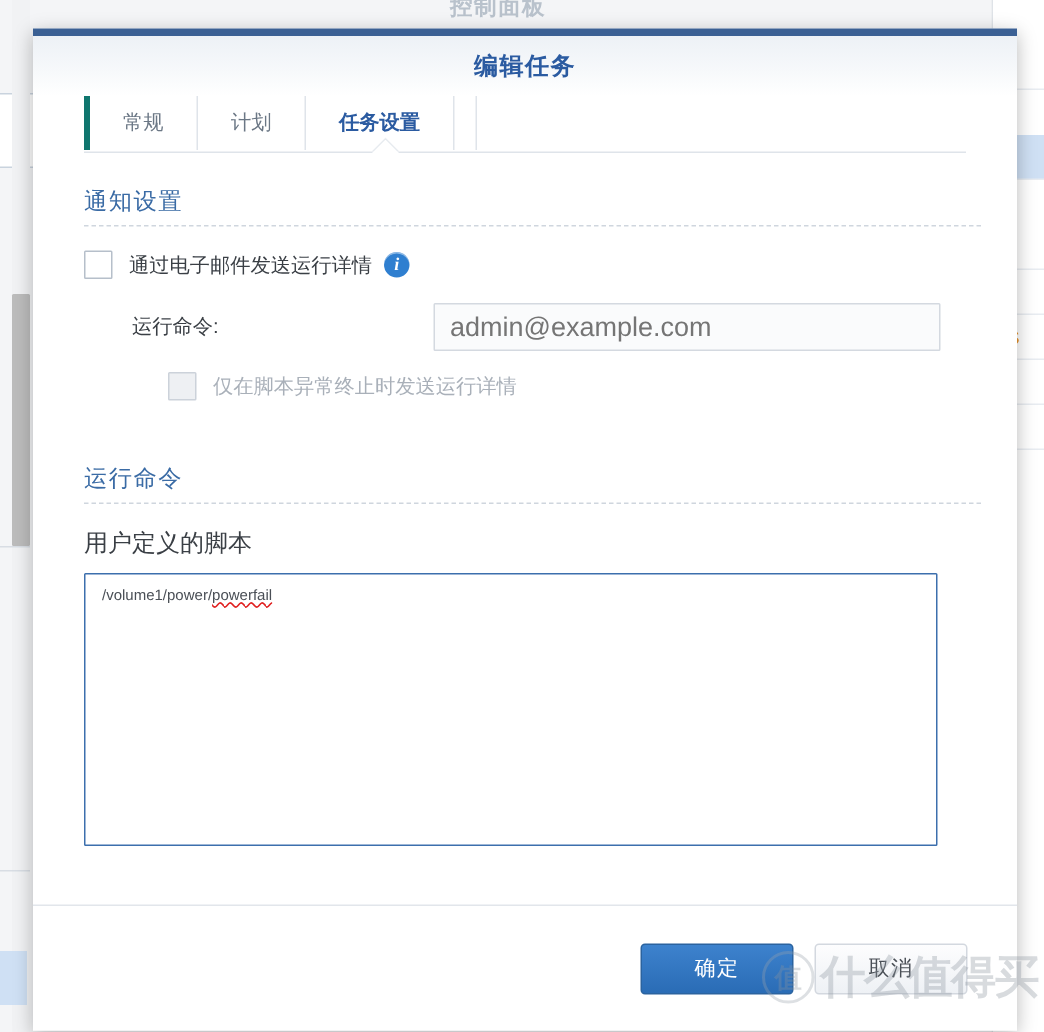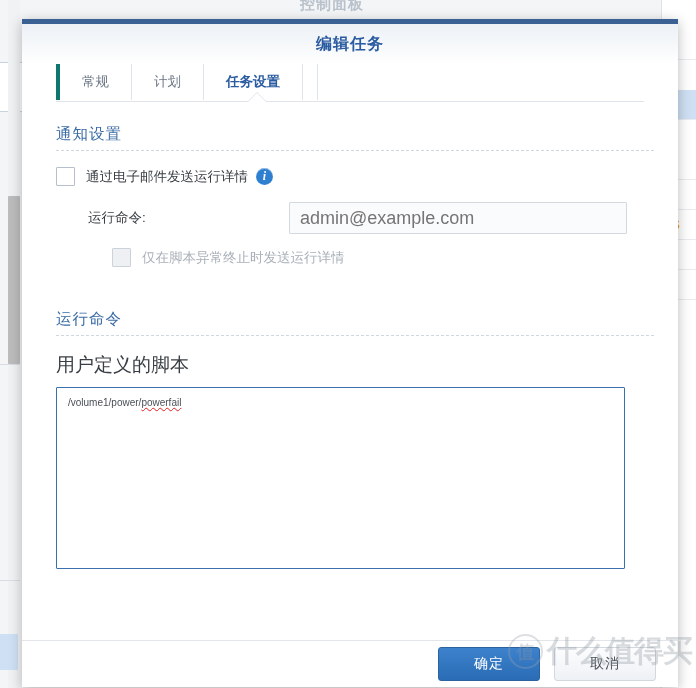--- a/index.html
+++ b/index.html
@@ -286,21 +286,21 @@
   .sub-row {
     display: flex;
     align-items: center;
     margin-top: 14px;
     padding-left: 56px;
   }
 
   .section2 { margin-top: 42px; }
 
   .script-label {
-    font-size: 19px;
+    font-size: 16px;
     color: #3a3f45;
     margin-bottom: 9px;
   }
   .script-area {
     width: 569px;
     height: 182px;
     border: 1px solid #3c6fad;
     box-sizing: border-box;
     background: #ffffff;
     padding: 9px 11px;
@@ -311,26 +311,26 @@
     overflow: hidden;
   }
   .misspell {
     text-decoration: underline wavy #e02020;
     text-decoration-skip-ink: none;
   }
 
   
   .dlg-footer {
     flex: 0 0 auto;
-    height: 47px;
+    height: 84px;
     border-top: 1px solid #e2e6eb;
     display: flex;
     align-items: center;
     justify-content: flex-end;
-    padding-right: 22px;
+    padding-right: 33px;
     box-sizing: border-box;
     background: #ffffff;
   }
   .btn {
     height: 34px;
     min-width: 102px;
     border-radius: 3px;
     font-size: 14px;
     display: inline-flex;
     align-items: center;

